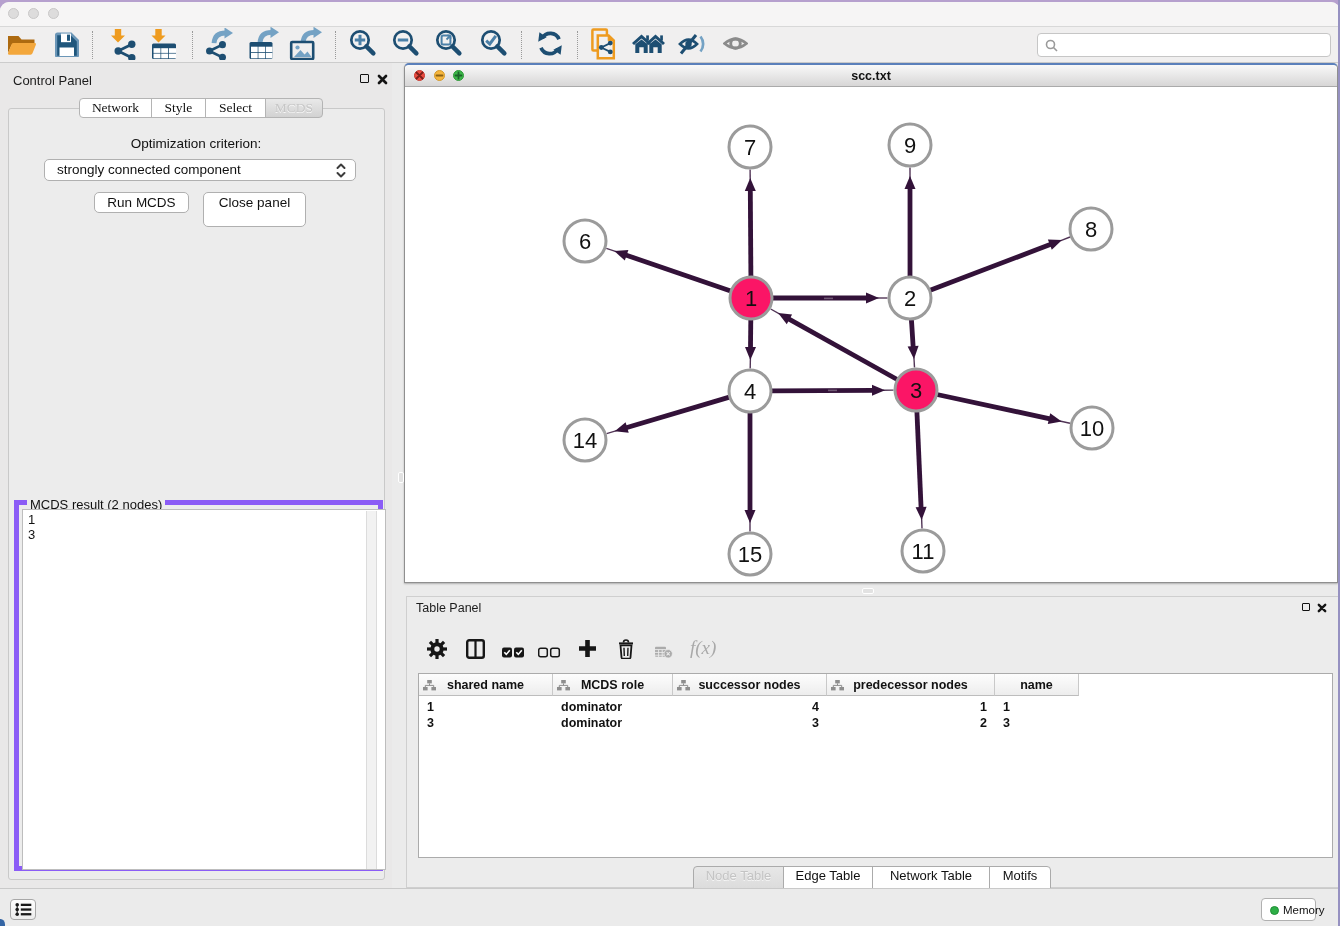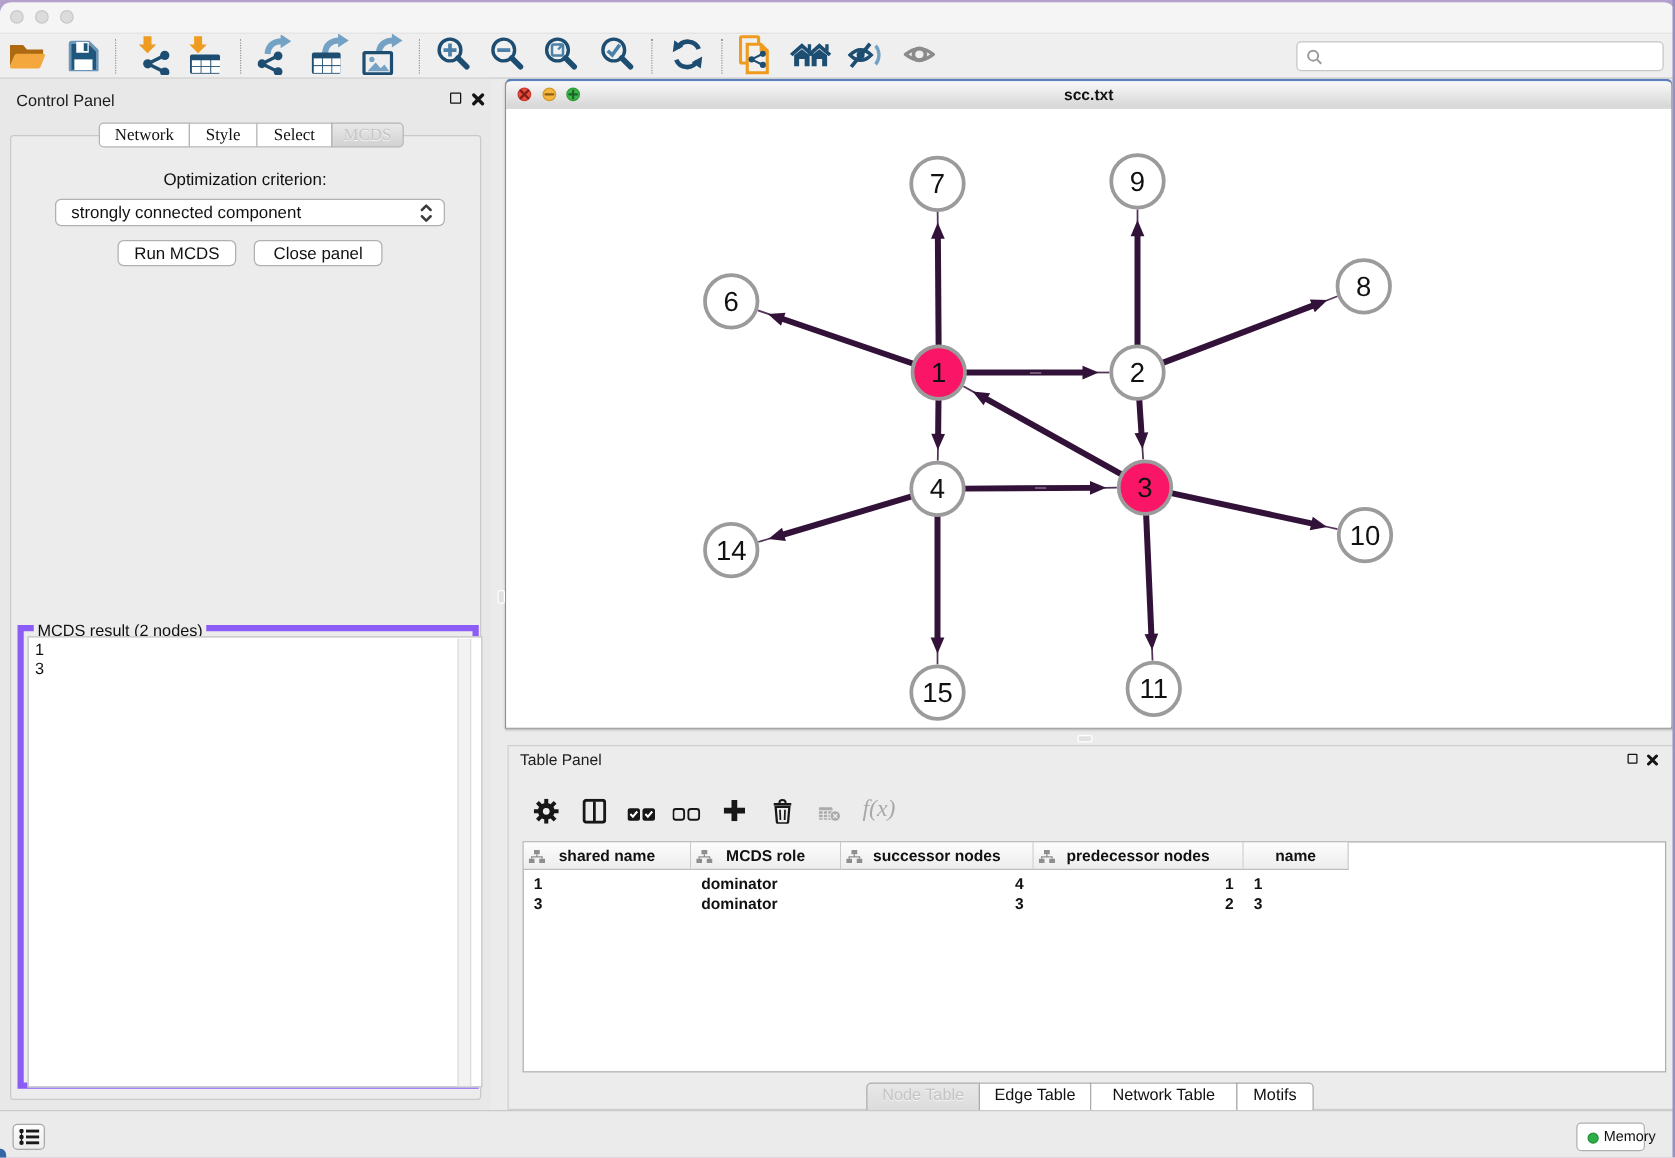--- a/index.html
+++ b/index.html
@@ -198,21 +198,21 @@
   <div class="tab" style="left:79px;width:73px;border-radius:4px 0 0 4px;">Network</div>
   <div class="tab" style="left:151px;width:55px;">Style</div>
   <div class="tab" style="left:205px;width:61px;">Select</div>
   <div class="tab" style="left:265px;width:58px;border-radius:0 4px 4px 0;background:linear-gradient(#e9e9e9,#d2d2d2);color:#c6c6c6;text-shadow:0 1px 0 #f8f8f8;">MCDS</div>
   <div class="abs" style="left:0;top:73px;width:392px;text-align:center;font-size:13.5px;color:#111;">Optimization criterion:</div>
   <div class="btn" style="left:44px;top:96px;width:312px;height:22px;text-align:left;line-height:20px;padding-left:12px;border-radius:5px;">strongly connected component<svg width="10" height="15" viewBox="0 0 10 15" style="position:absolute;right:9px;top:3px">
         <path d="M1.5 5 L5 1.5 L8.5 5" stroke="#3c3c3c" stroke-width="2" fill="none" stroke-linecap="round" stroke-linejoin="round"></path>
         <path d="M1.5 10 L5 13.5 L8.5 10" stroke="#3c3c3c" stroke-width="2" fill="none" stroke-linecap="round" stroke-linejoin="round"></path>
       </svg></div>
   <div class="btn" style="left:94px;top:129px;width:95px;height:21px;line-height:19px;">Run MCDS</div>
-  <div class="btn" style="left:203px;top:129px;width:103px;height:21px;line-height:19px;">Close panel</div>
+  <div class="btn" style="left:203px;top:129px;width:103px;height:35px;line-height:19px;">Close panel</div>
   <div id="mcds-box">
     <div id="mcds-legend">MCDS result (2 nodes)</div>
     <div id="mcds-white">1<br>3<div class="abs" style="left:343px;top:1px;width:11px;height:358px;background:#f2f2f2;border-left:1px solid #dcdcdc;border-right:1px solid #dcdcdc;"></div></div>
   </div>
 </div>
 <div id="netwin">
   <div id="nettitle">
     <div class="tl2" style="left:9px;background:#ee4b40;border:1px solid #c73a30;"></div>
     <div class="tl2" style="left:29px;background:#f6b63d;border:1px solid #d3992b;"></div>
     <div class="tl2" style="left:48px;background:#3cb649;border:1px solid #2f9a3a;"></div>

